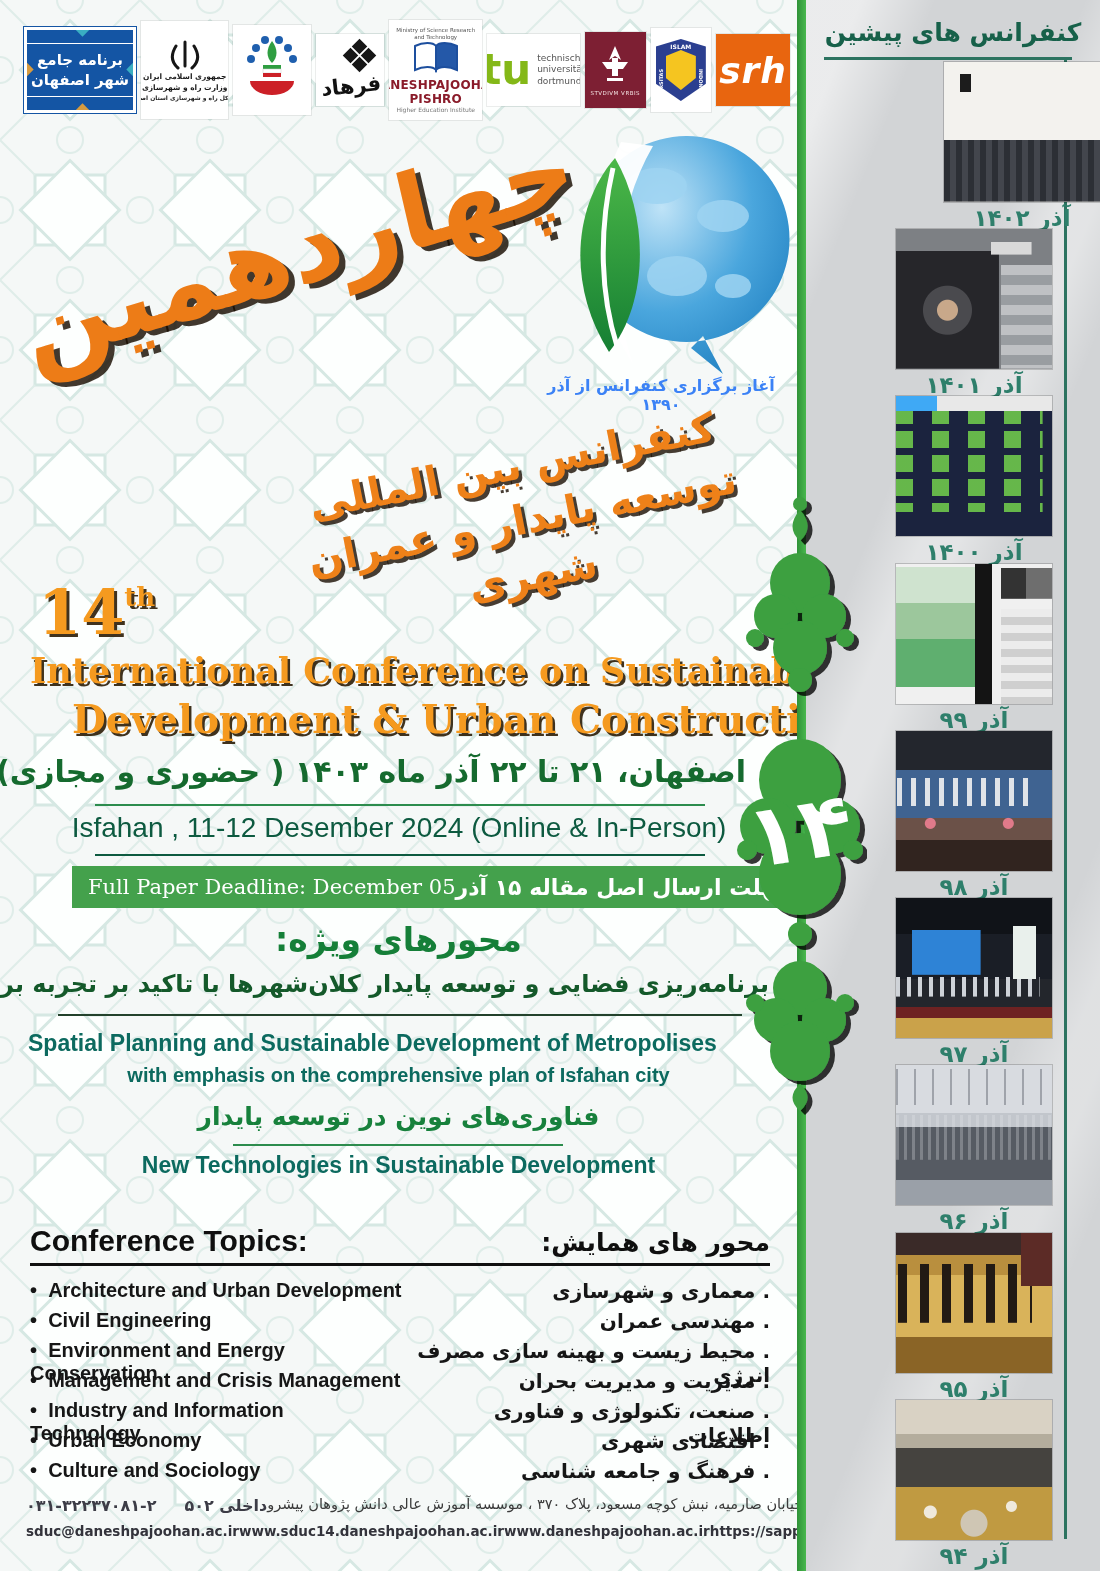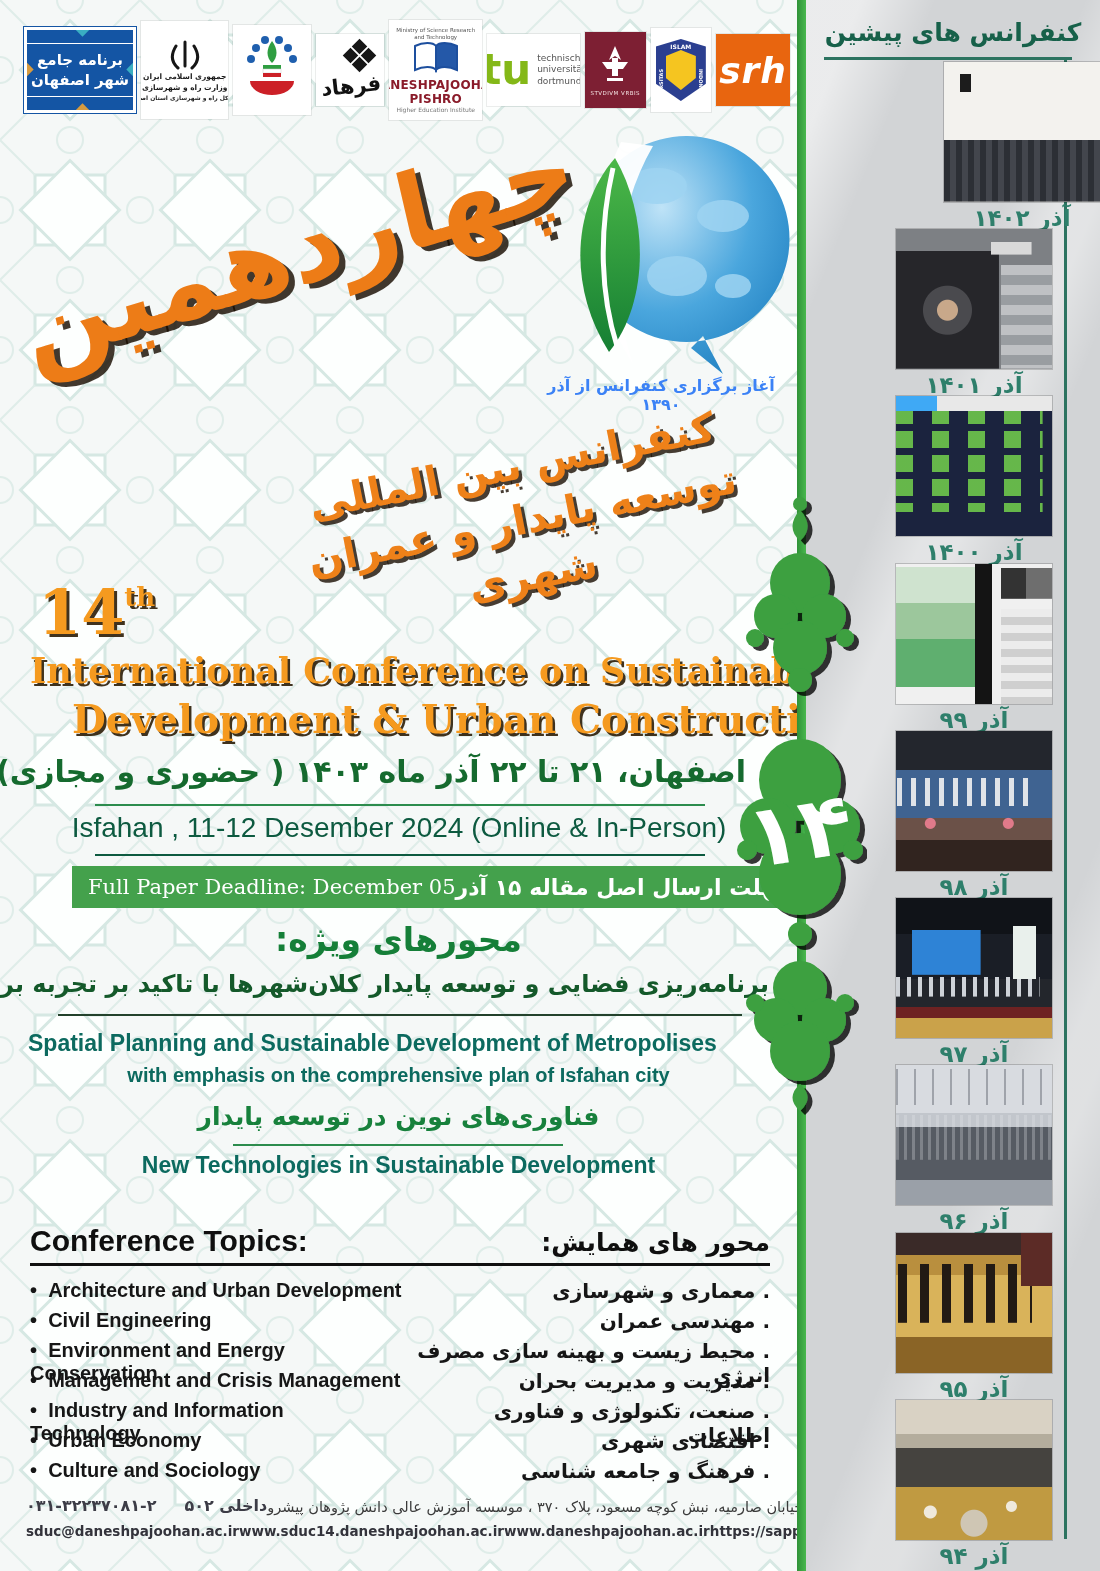--- a/index.html
+++ b/index.html
@@ -108,21 +108,21 @@
   .topics-rule{height:3px;background:#101010;margin-top:5px;}
   .t-list{margin-top:13px;}
   .t-row{display:flex;justify-content:space-between;align-items:flex-start;height:30px;gap:44px;}
   .t-en{font-family:"Liberation Sans",sans-serif;font-size:20px;font-weight:bold;color:#161616;}
   .t-en::before{content:"\2022\00a0\00a0";}
   .t-fa{font-size:20px;font-weight:bold;color:#161616;direction:rtl;}
   .t-fa::before{content:".\00a0";}
 
   
   .footer{position:absolute;left:0;top:1496px;width:797px;padding:0 26px;box-sizing:border-box;z-index:3;}
-  .f-row1{display:flex;justify-content:space-between;align-items:flex-end;}
+  .f-row1{display:flex;justify-content:space-between;align-items:flex-start;}
   .f-phone{display:flex;gap:28px;font-weight:bold;font-size:16px;color:#3c3c46;white-space:nowrap;}
   .f-address{direction:rtl;font-size:14.5px;color:#3a3a3a;white-space:nowrap;}
   .f-row2{margin-top:8px;display:flex;justify-content:space-between;font-weight:bold;font-size:13.5px;color:#33333b;}
 
   
   .divider{position:absolute;left:797px;top:0;width:9px;height:1571px;z-index:2;
            background:linear-gradient(90deg,#2f9238,#49b84e);}
   .ornament{position:absolute;left:733px;top:488px;z-index:5;}
 
   

